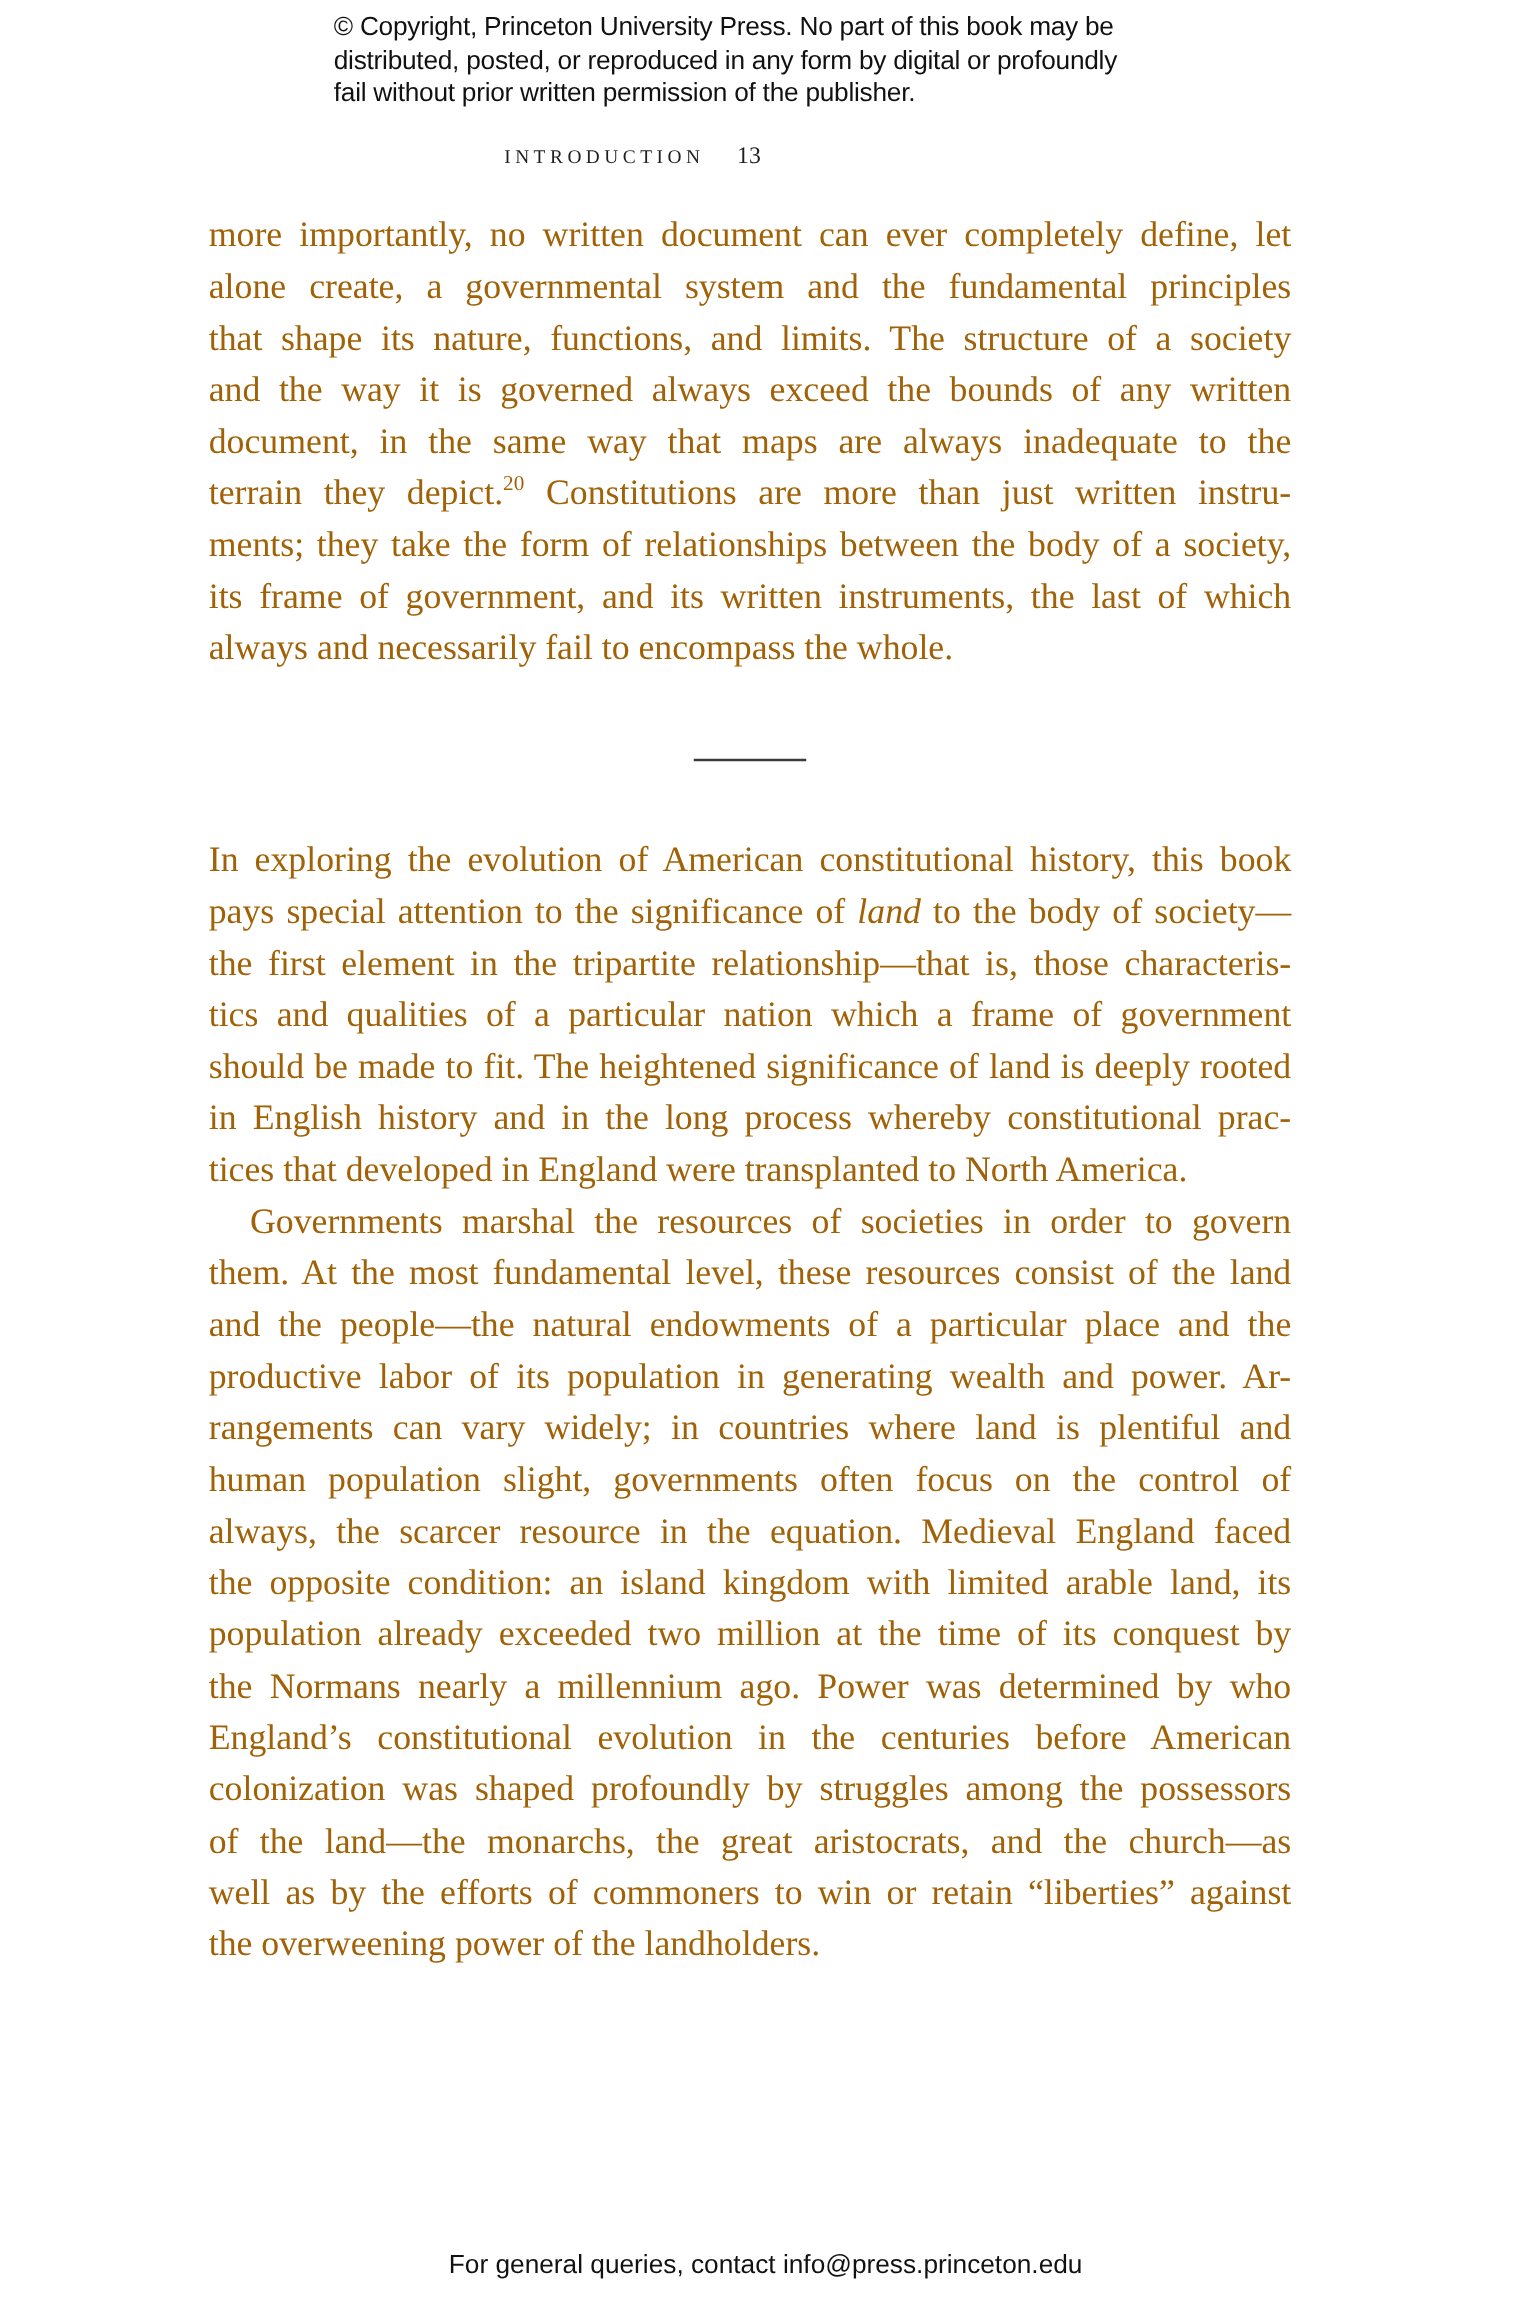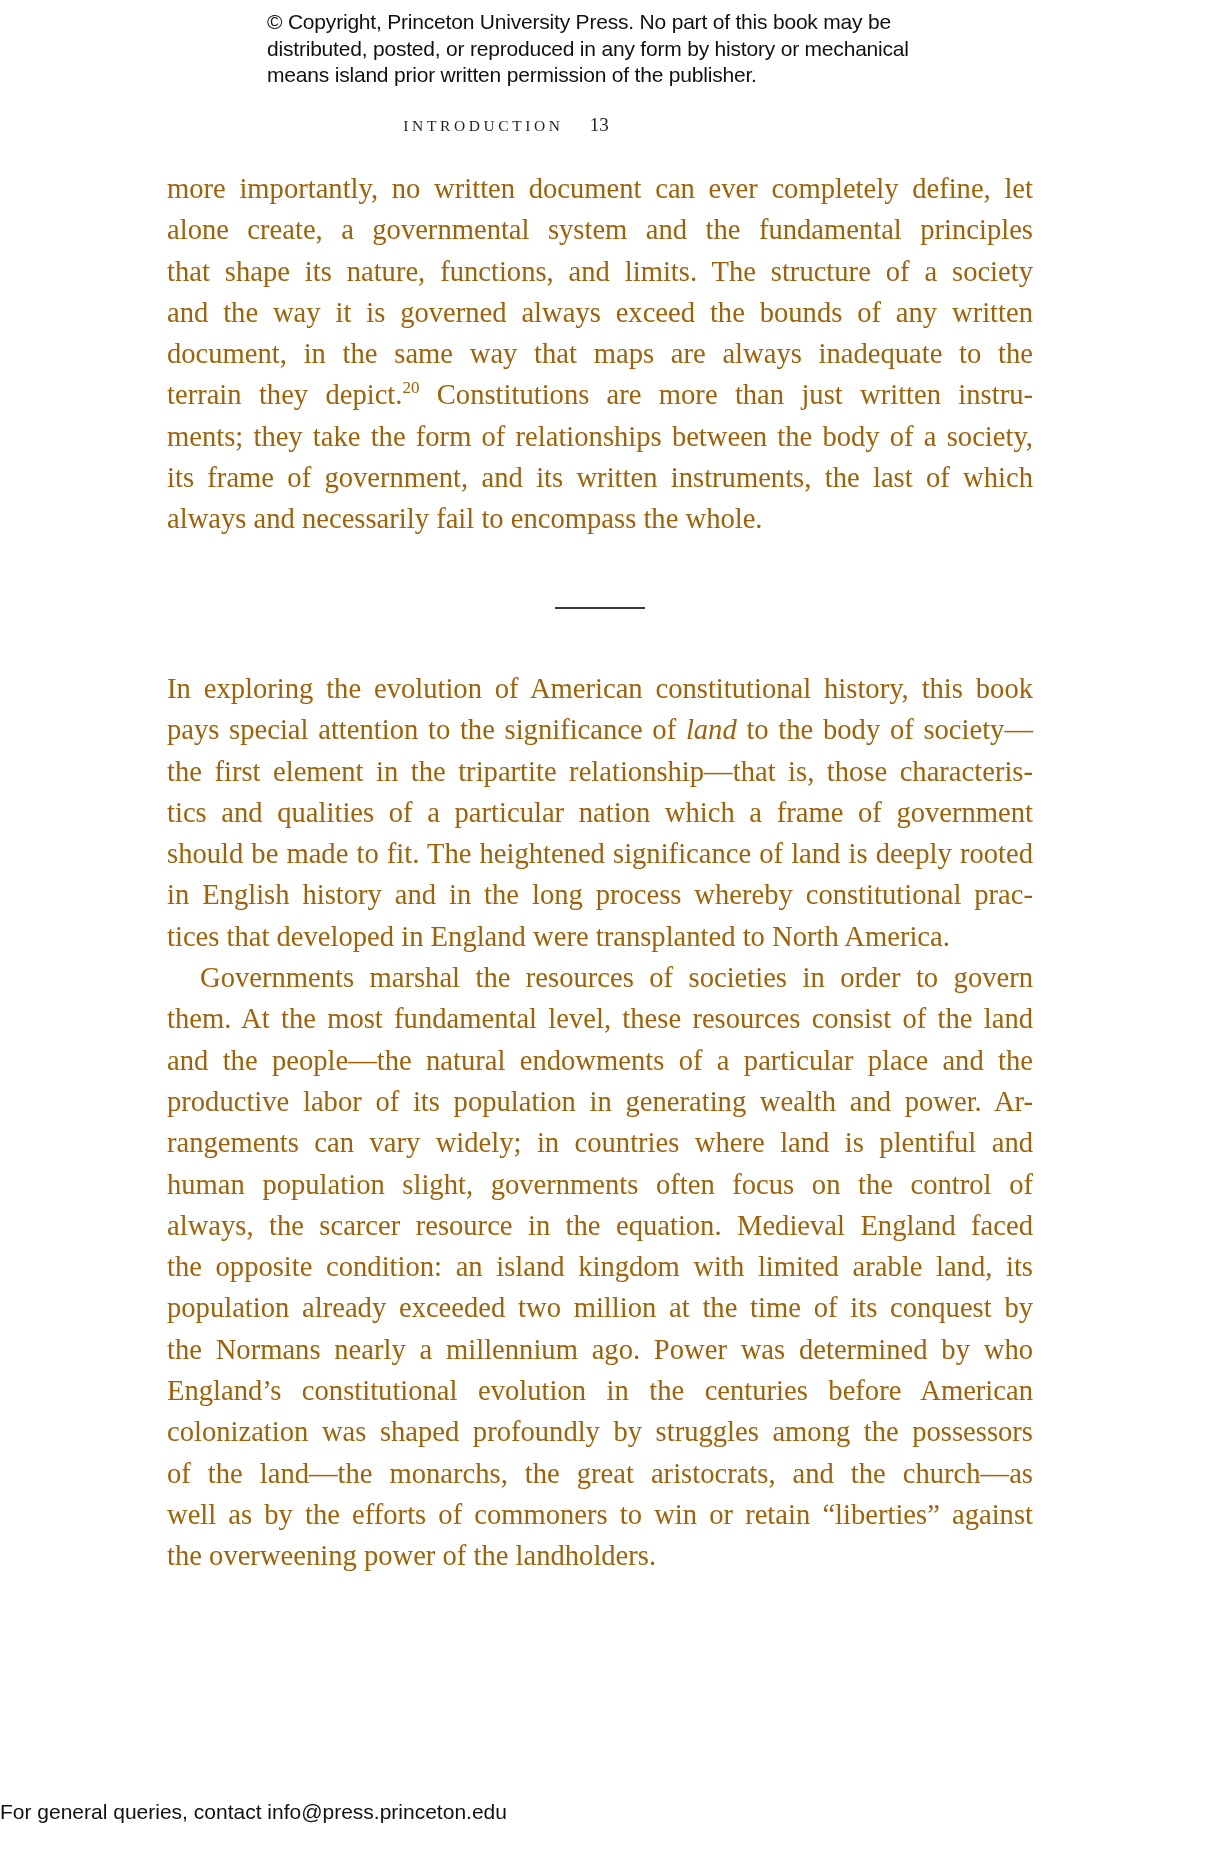--- a/index.html
+++ b/index.html
@@ -26,31 +26,31 @@
   .line.indent { text-indent: 33px; }
   .line sup { font-size: 17px; line-height: 0; vertical-align: 11px; }
   .line em { font-style: italic; }
   #block1 { top: 168px; }
   #block2 { top: 668px; }
   .divider {
     position: absolute; left: 555px; top: 607px; width: 90px; height: 0;
     border-top: 2px solid #3a3a3a;
   }
   .footer {
-    position: absolute; left: 0; width: 1225px; top: 1800px; 
+    position: absolute; left: 0; width: 1225px; top: 1800px; text-align: center;
     font-family: "Liberation Sans", sans-serif; font-size: 21px; color: #111;
   }
 </style>
 </head>
 <body>
 
 <div class="copyright">
   <div>© Copyright, Princeton University Press. No part of this book may be</div>
-  <div>distributed, posted, or reproduced in any form by history or mechanical</div>
-  <div>means island prior written permission of the publisher.</div>
+  <div>distributed, posted, or reproduced in any form by digital or profoundly</div>
+  <div>fail without prior written permission of the publisher.</div>
 </div>
 
 <div class="running-head">
   <span class="title">INTRODUCTION</span><span class="pagenum">13</span>
 </div>
 
 <div class="body-block" id="block1">
   <div>
     <span class="line">more importantly, no written document can ever completely define, let</span>
     <span class="line">alone create, a governmental system and the fundamental principles</span>

